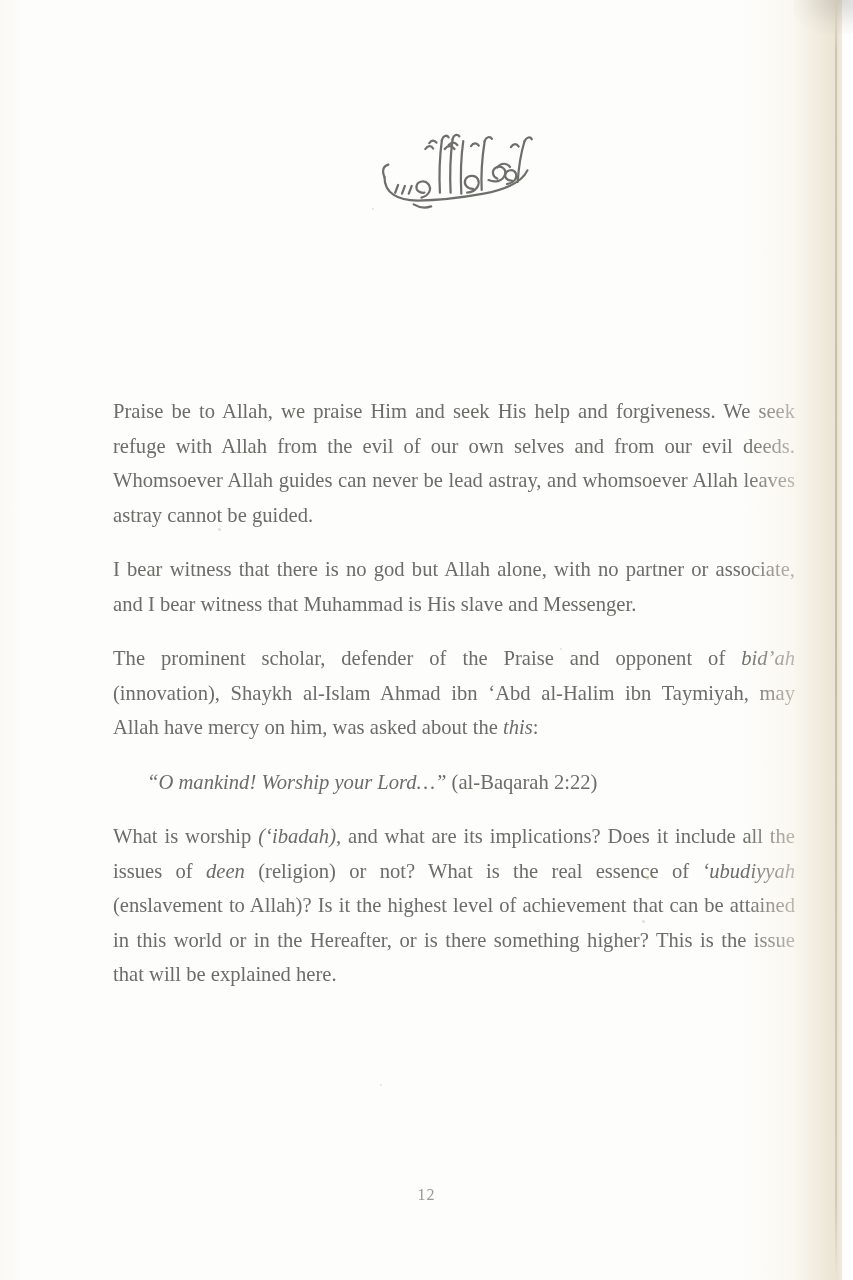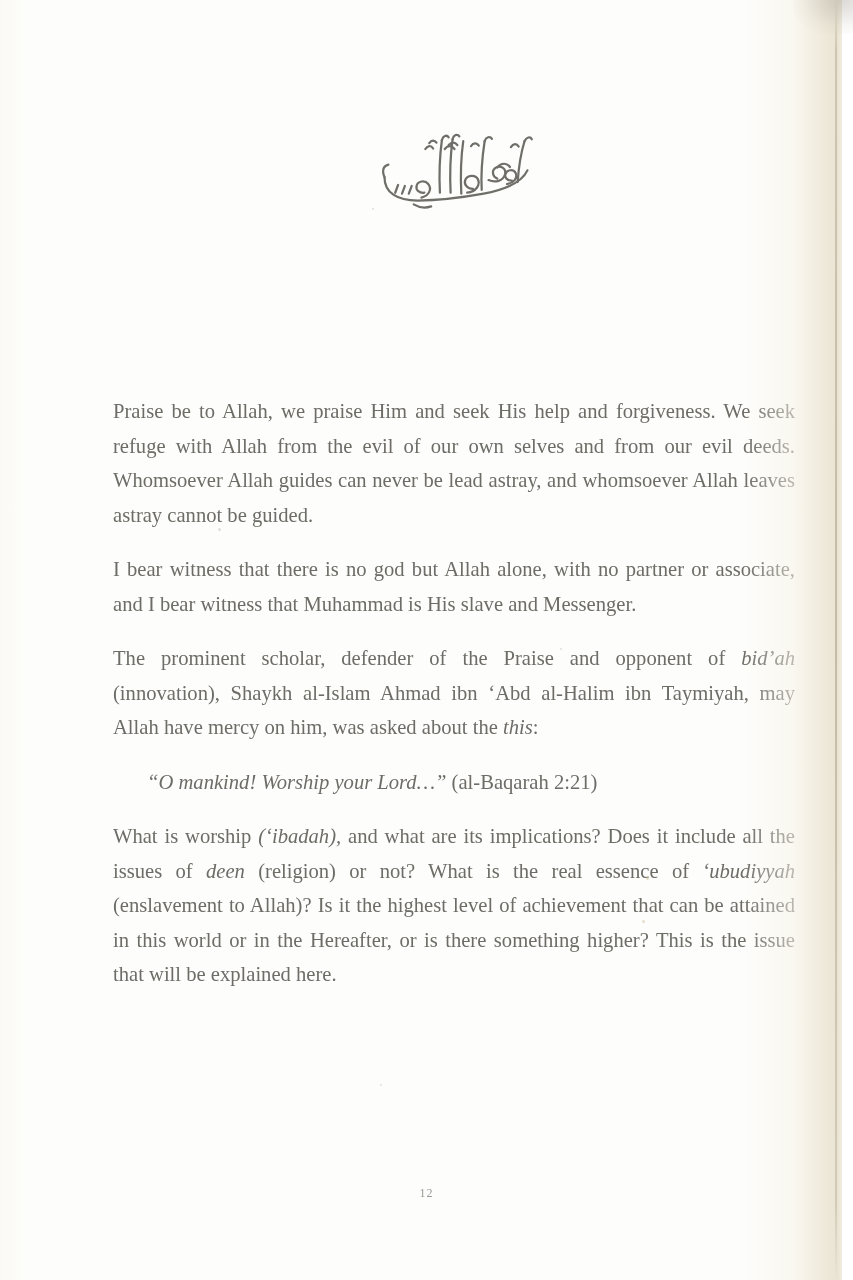--- a/index.html
+++ b/index.html
@@ -151,21 +151,21 @@
     font-style: italic;
   }
 
   .folio {
     position: absolute;
     left: 0;
     top: 1186px;
     width: 853px;
     text-align: center;
     color: #9a9892;
-    font-size: 12px;
+    font-size: 16px;
     letter-spacing: 1px;
     font-family: "Liberation Serif", "DejaVu Serif", serif;
   }
 
   
   .speckle {
     position: absolute;
     background: rgba(170,168,158,0.35);
     border-radius: 50%;
     pointer-events: none;
@@ -227,21 +227,21 @@
 
 
     <div class="body-text">
 
       <p>Praise be to Allah, we praise Him and seek His help and forgiveness. We seek refuge with Allah from the evil of our own selves and from our evil deeds. Whomsoever Allah guides can never be lead astray, and whomsoever Allah leaves astray cannot be guided.</p>
 
       <p>I bear witness that there is no god but Allah alone, with no partner or associate, and I bear witness that Muhammad is His slave and Messenger.</p>
 
       <p><span>The prominent scholar, defender of the Praise and opponent of </span><em>bid’ah</em><span> (innovation), Shaykh al-Islam Ahmad ibn ‘Abd al-Halim ibn Taymiyah, may Allah have mercy on him, was asked about the </span><em>this</em><span>:</span></p>
 
-      <p class="quote-line"><span class="q">“O mankind! Worship your Lord…”</span><span> (al-Baqarah 2:21)</span></p>
+      <p class="quote-line"><span class="q">“O mankind! Worship your Lord…”</span><span> (al-Baqarah 2:22)</span></p>
 
       <p><span>What is worship </span><em>(‘ibadah),</em><span> and what are its implications? Does it include all the issues of </span><em>deen</em><span> (religion) or not? What is the real essence of </span><em>‘ubudiyyah</em><span> (enslavement to Allah)? Is it the highest level of achievement that can be attained in this world or in the Hereafter, or is there something higher? This is the issue that will be explained here.</span></p>
 
     </div>
   </div>
 
   <div class="folio">12</div>
 
   <span class="speckle" style="left:218px; top:528px; width:3px; height:3px;"></span>
   <span class="speckle" style="left:560px; top:648px; width:2px; height:2px;"></span>

